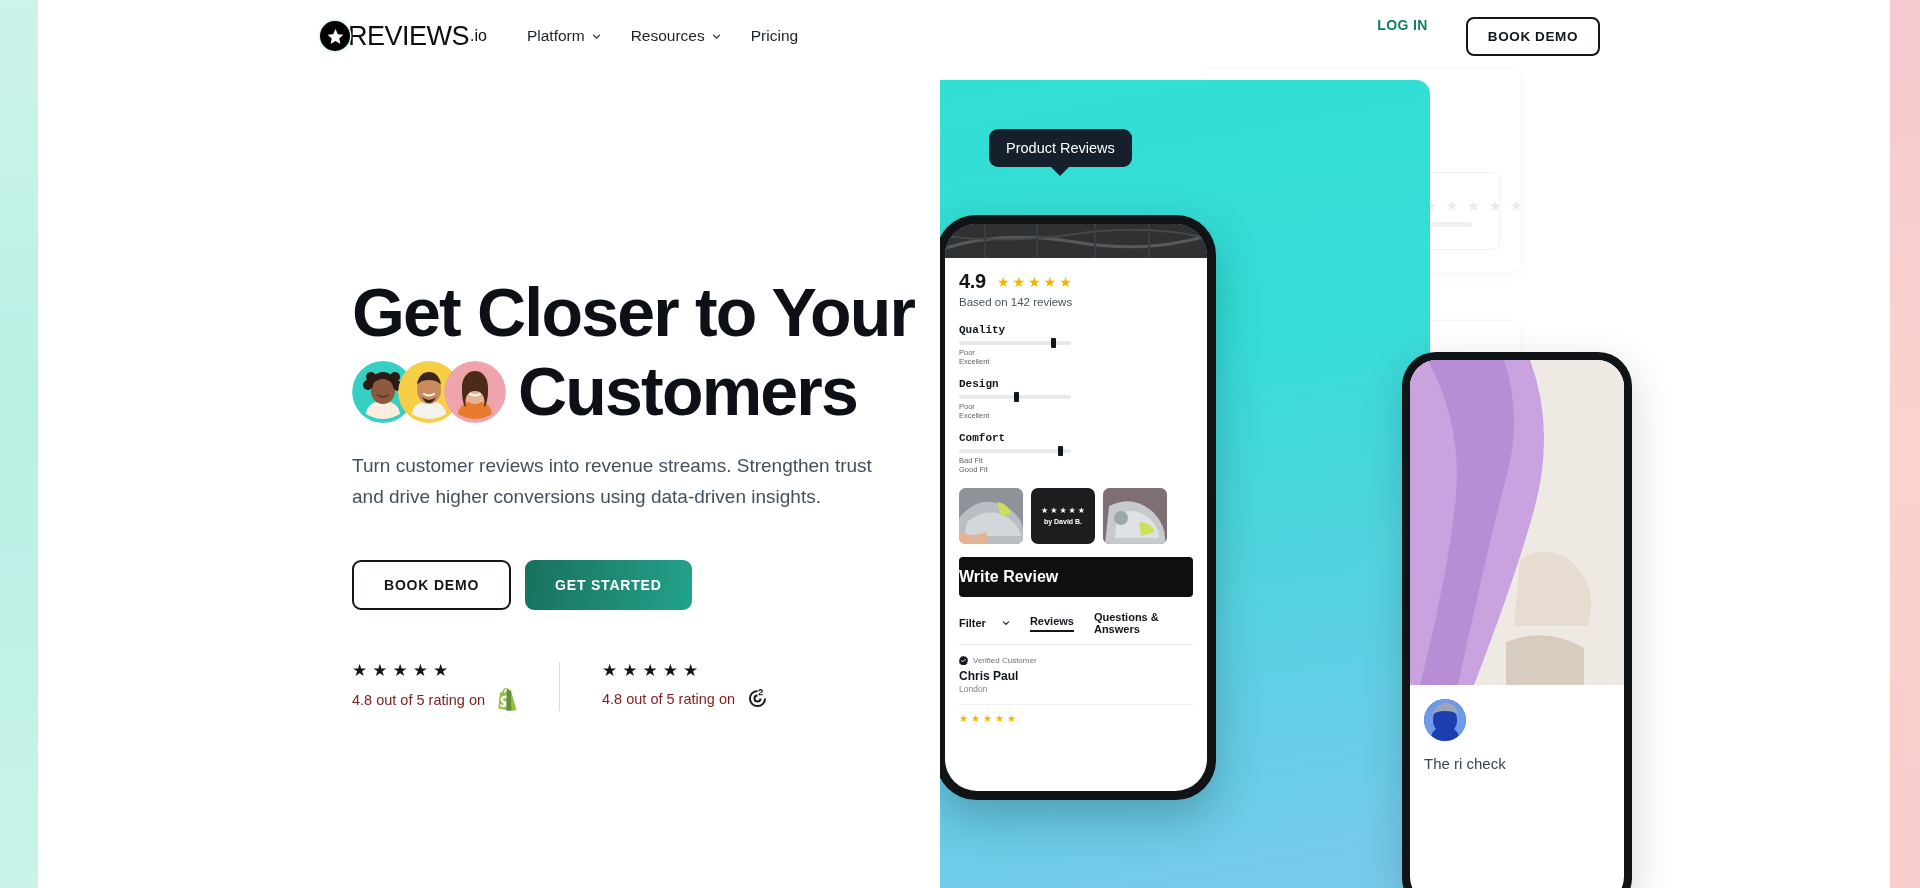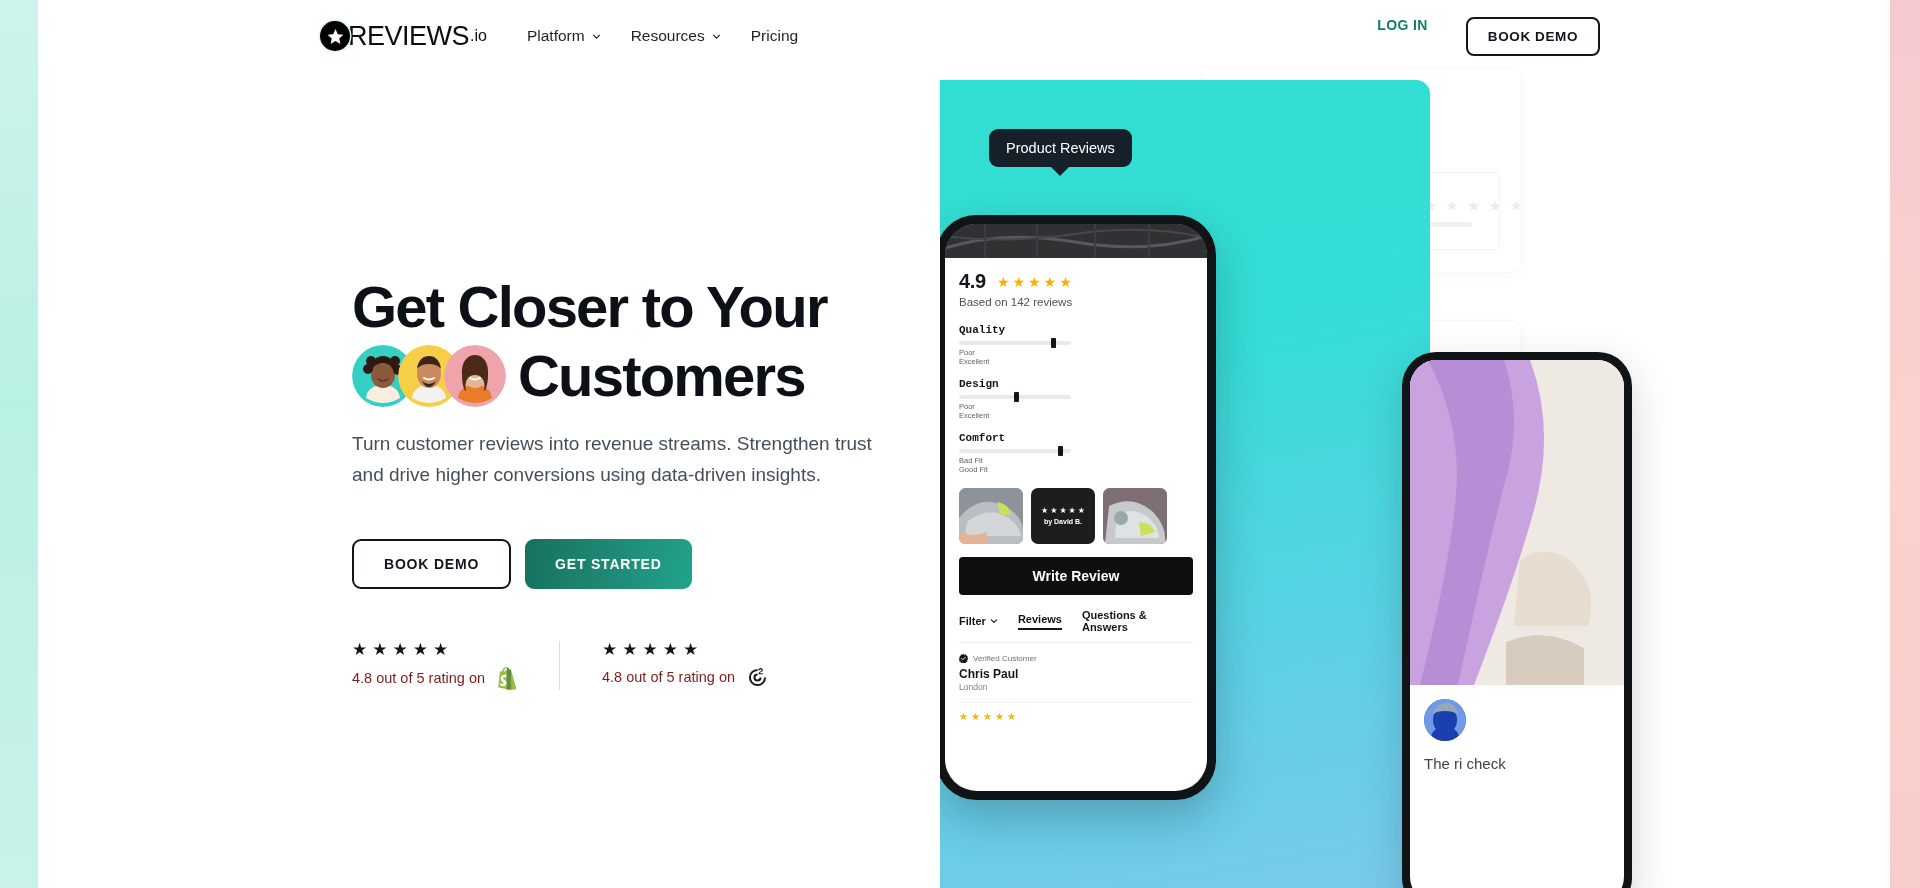--- a/index.html
+++ b/index.html
@@ -57,21 +57,21 @@
   }
   .book-demo-btn {
     border:2px solid #11161c; border-radius:8px; padding:10px 20px;
     font-size:13.5px; font-weight:700; letter-spacing:0.6px; color:#11161c;
     background:#fff; cursor:pointer;
   }
 
   
   .hero-left { position:absolute; left:352px; top:276px; width:600px; z-index:25; }
   .headline {
-    font-size:58px; line-height:1.08; font-weight:700; letter-spacing:-1.8px;
+    font-size:68px; line-height:1.08; font-weight:700; letter-spacing:-1.8px;
     color:#0d1117;
   }
   .headline-row2 { display:flex; align-items:center; margin-top:6px; }
   .avatars { display:flex; align-items:center; margin-right:12px; }
   .avatar {
     width:62px; height:62px; border-radius:50%; overflow:hidden; position:relative;
     margin-right:-16px; flex:none;
   }
   .avatar:last-child { margin-right:0; }
   .avatar svg { display:block; }
@@ -182,26 +182,26 @@
   .photo-row { margin-top:14px; display:flex; gap:8px; }
   .photo {
     width:64px; height:56px; border-radius:7px; overflow:hidden; position:relative;
     background:#9aa0a5;
   }
   .photo-dark { background:#1b1d1f; display:flex; flex-direction:column; align-items:center; justify-content:center; }
   .photo-stars { display:flex; gap:2px; color:#fff; font-size:8px; line-height:1; }
   .photo-by { font-size:7px; color:#fff; font-weight:700; margin-top:3px; }
 
   .write-btn {
-    margin-top:13px; background:#0d0f11; color:#fff; text-align:center;
-    padding:11px 0; border-radius:4px; font-size:14px; font-weight:700; cursor:pointer;
+    margin-top:13px; background:#0d0f11; color:#fff; 
+    padding:11px 0; border-radius:4px; font-size:16px; font-weight:700; cursor:pointer;
   }
 
   .tabs-row { margin-top:14px; display:flex; align-items:center; gap:20px; padding-bottom:9px; }
-  .tab { font-size:11px; font-weight:700; color:#11161c; cursor:pointer; display:flex; align-items:center; gap:4px; }
+  .tab { font-size:11px; font-weight:700; color:#11161c; cursor:pointer; display:flex; align-items:center; gap:16px; }
   .tab.active { border-bottom:2px solid #11161c; padding-bottom:3px; }
   .divider-h { height:1px; background:#e8eaec; }
 
   .review { padding-top:11px; }
   .verified { display:flex; align-items:center; gap:5px; }
   .verified-txt { font-size:8px; color:#6b7278; }
   .reviewer { font-size:12px; font-weight:700; color:#11161c; margin-top:4px; }
   .reviewer-loc { font-size:8.5px; color:#7b8288; margin-top:1px; }
   .qa { margin-top:9px; }
   .qa-q { font-size:9px; font-weight:700; color:#11161c; margin-top:6px; }

